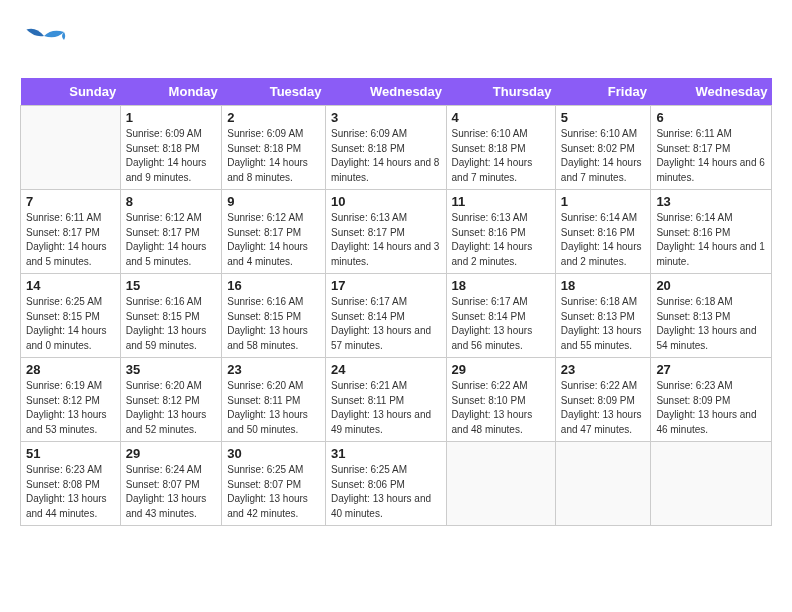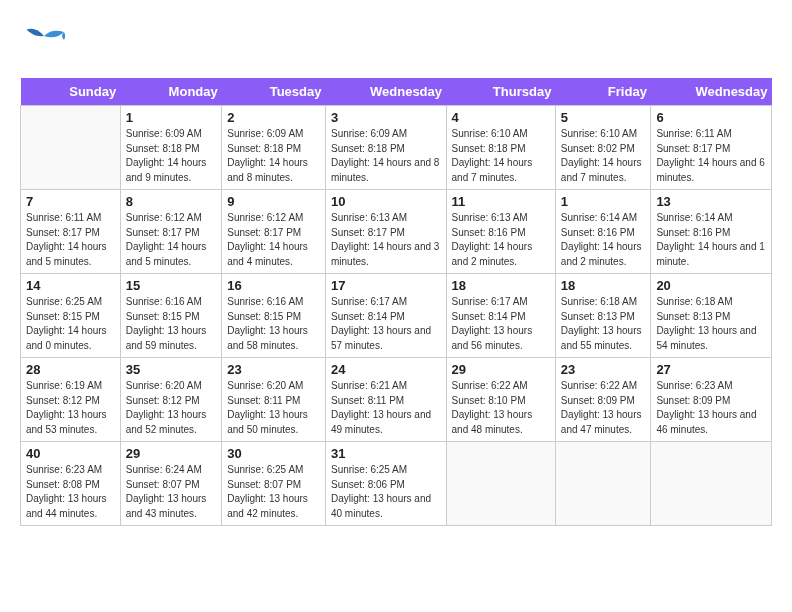--- a/index.html
+++ b/index.html
@@ -315,21 +315,21 @@
         <td>
           <span class="day-num">27</span>
           <div class="day-info">Sunrise: 6:23 AM
 Sunset: 8:09 PM
 Daylight: 13 hours
 and 46 minutes.</div>
         </td>
       </tr>
       <tr>
         <td>
-          <span class="day-num">40</span>
+          <span class="day-num">51</span>
           <div class="day-info">Sunrise: 6:23 AM
 Sunset: 8:08 PM
 Daylight: 13 hours
 and 44 minutes.</div>
         </td>
         <td>
           <span class="day-num">29</span>
           <div class="day-info">Sunrise: 6:24 AM
 Sunset: 8:07 PM
 Daylight: 13 hours

